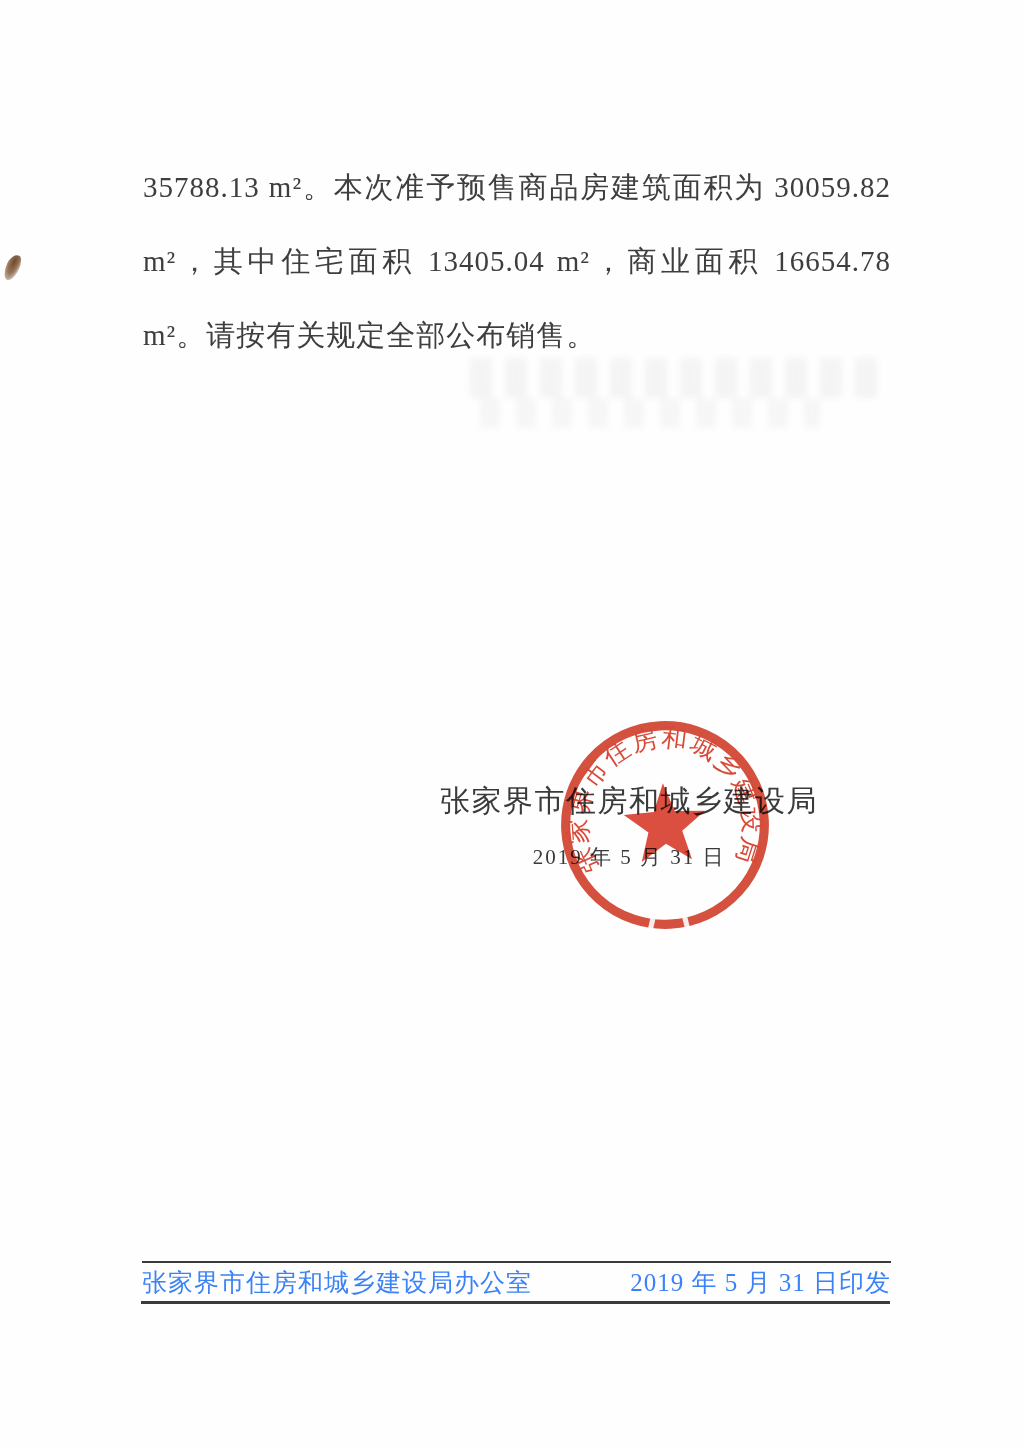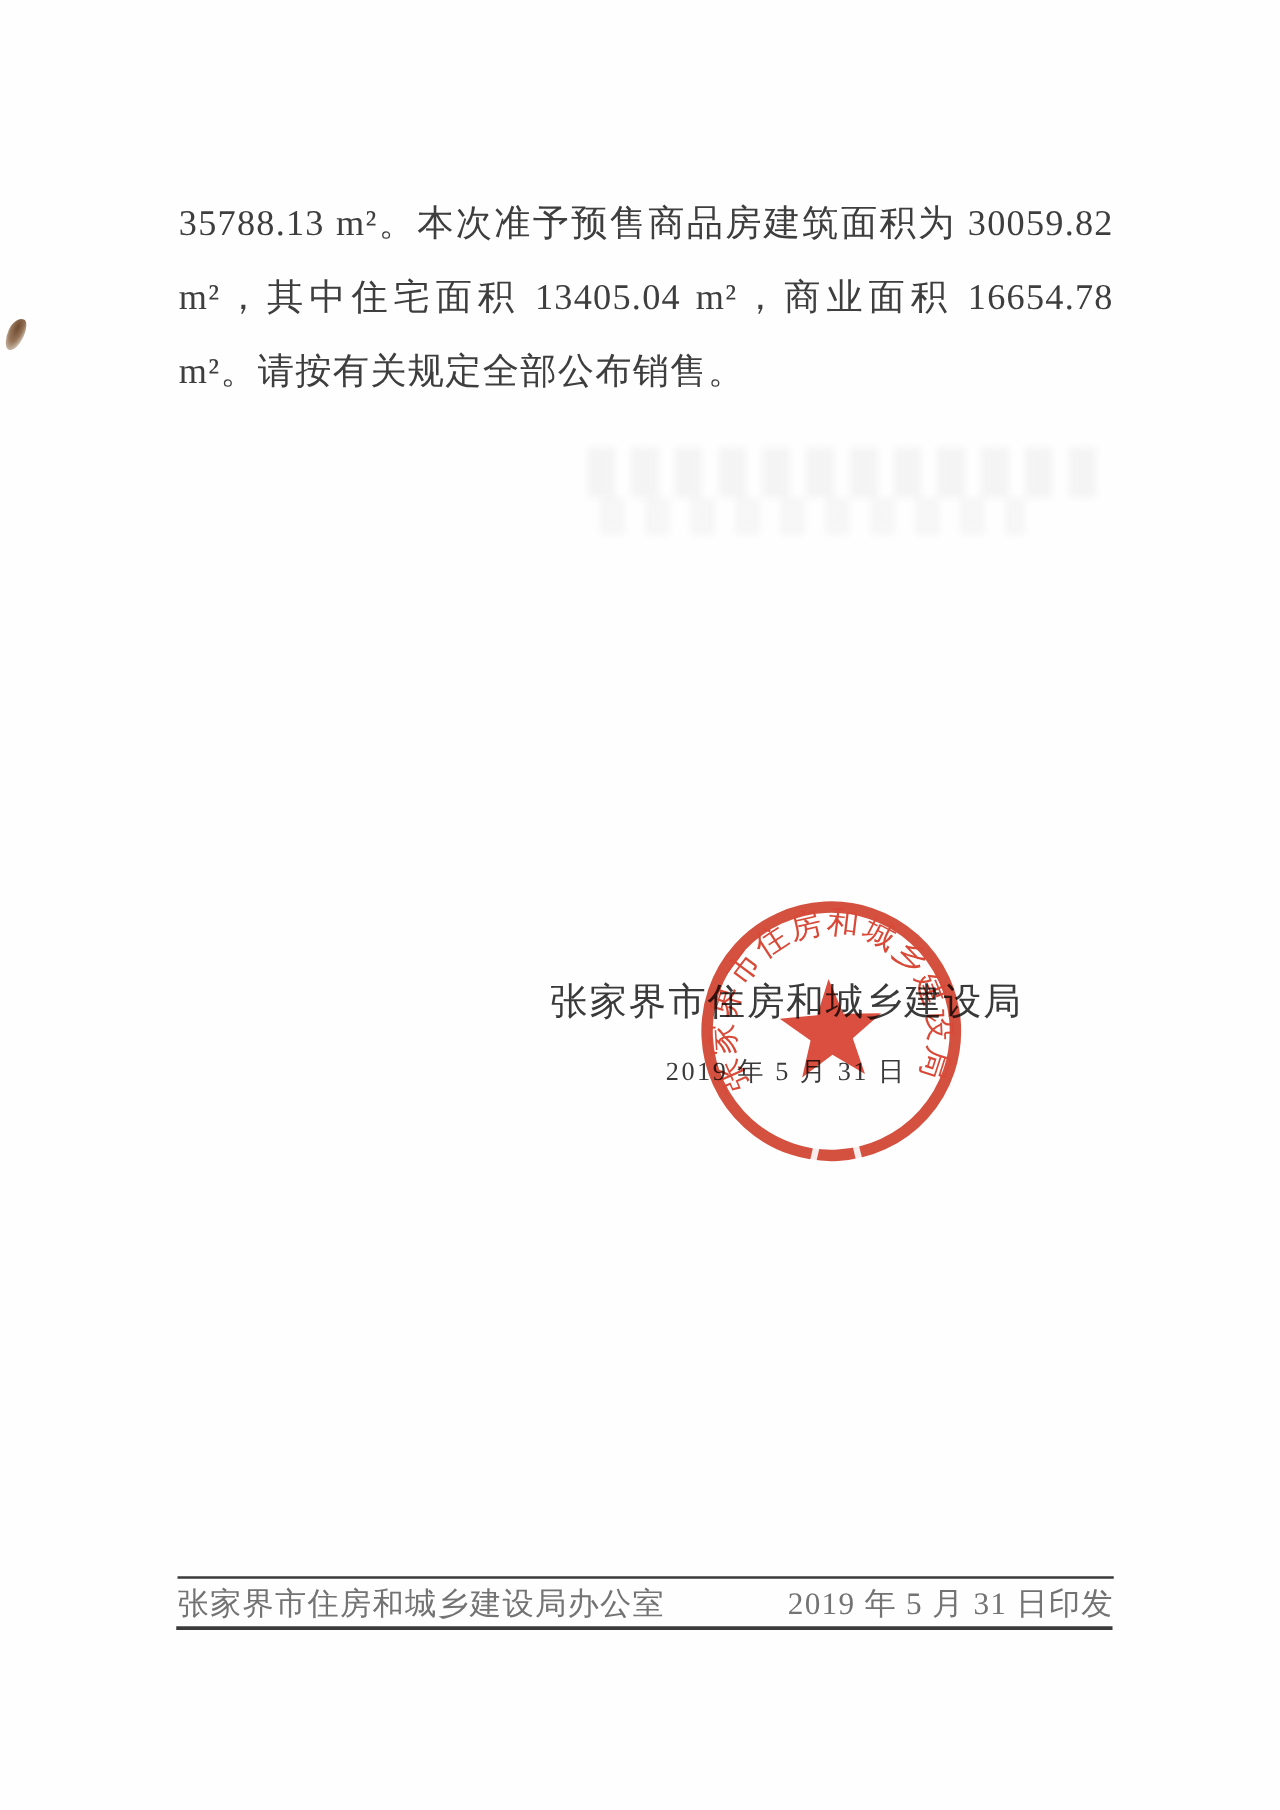--- a/index.html
+++ b/index.html
@@ -14,21 +14,21 @@
   
   .body-text {
     position: absolute;
     left: 143px;
     top: 150px;
     width: 748px;
   }
   .body-text p {
     margin: 0;
     font-size: 29px;
-    line-height: 59px;
+    line-height: 74px;
     color: #3e3e3e;
     letter-spacing: 1px;
     text-align: justify;
     text-justify: inter-ideograph;
   }
   .p-indent { text-indent: 2em; }
 
   
   .signature {
     position: absolute;
@@ -73,21 +73,21 @@
   .footer-row {
     position: absolute;
     left: 142px;
     top: 1266px;
     width: 749px;
     height: 32px;
     display: flex;
     justify-content: space-between;
     align-items: center;
     font-size: 25px;
-    color: #737373;
+    color: #3b82f6;
     letter-spacing: 1px;
   }
 
   
   .scan-speck {
     position: absolute;
     left: 6px;
     top: 254px;
     width: 13px;
     height: 27px;

